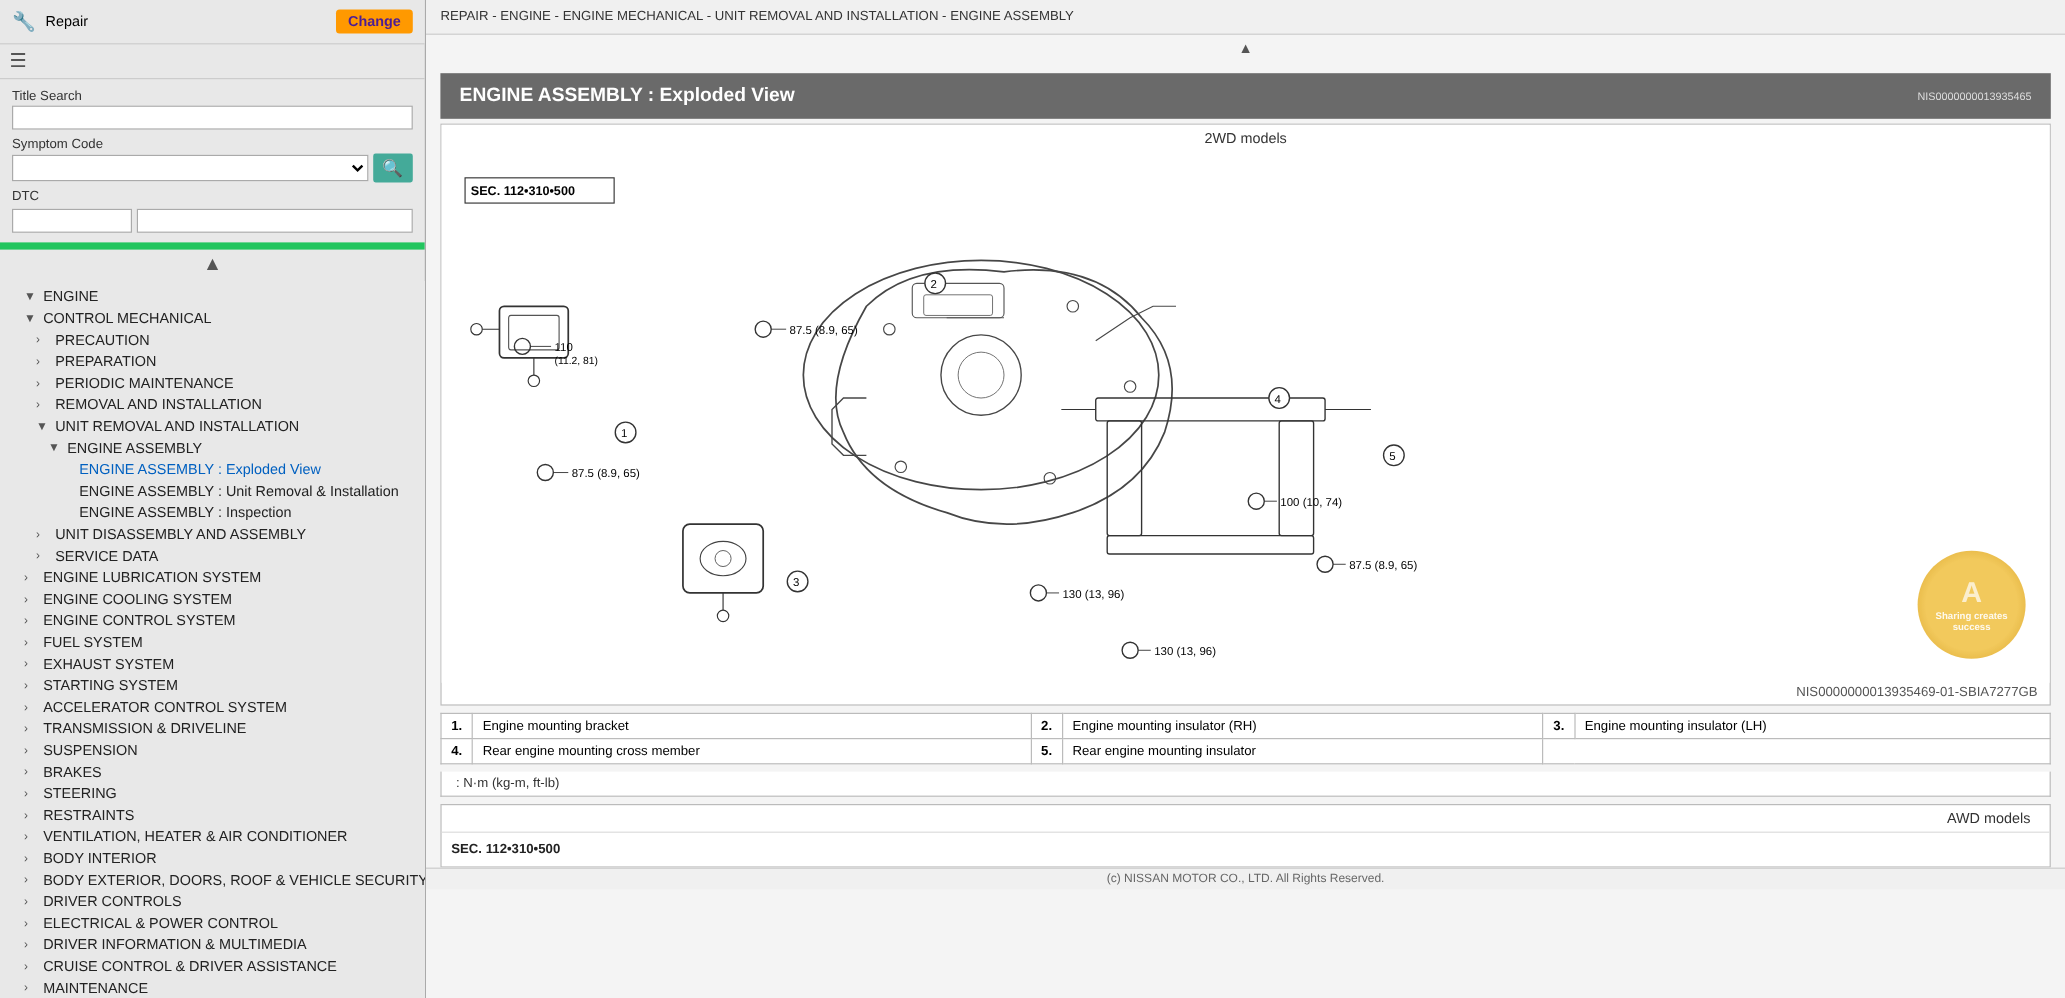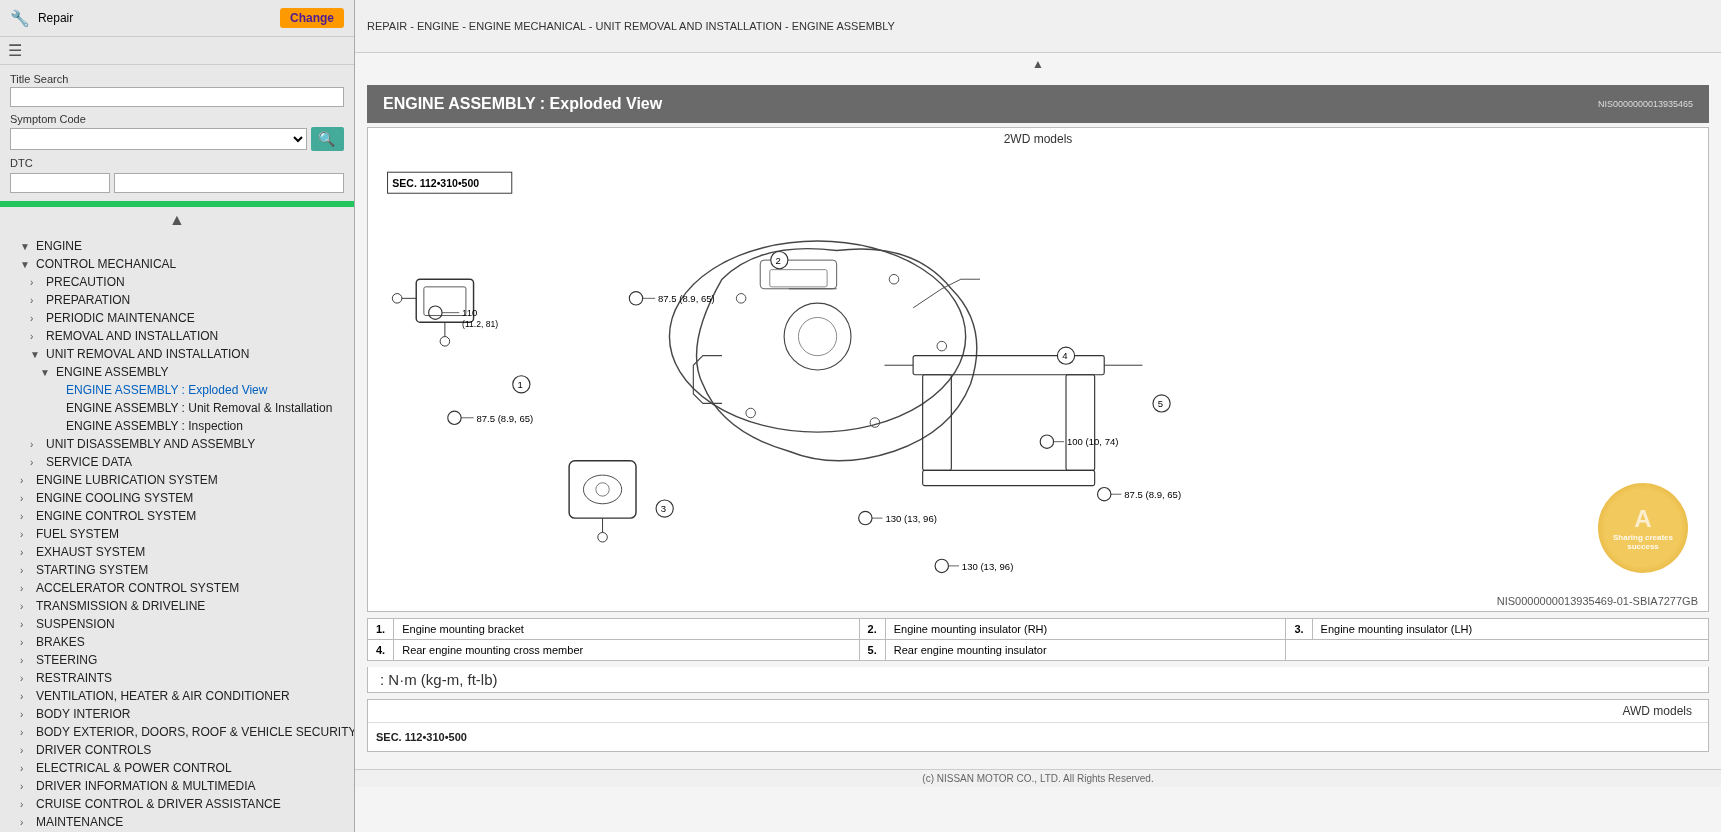--- a/index.html
+++ b/index.html
@@ -150,21 +150,21 @@
       flex: 1;
       display: flex;
       flex-direction: column;
       background: #f4f4f4;
       overflow: hidden;
     }
 
     #breadcrumb {
       background: #f0f0f0;
       border-bottom: 1px solid #ccc;
-      padding: 20px 12px;
+      padding: 8px 12px;
       font-size: 11px;
       color: #333;
     }
 
     #content-area {
       flex: 1;
       overflow-y: auto;
       padding: 0;
     }
 
@@ -232,30 +232,30 @@
     }
 
     #parts-table .num-cell {
       font-weight: bold;
       width: 24px;
       text-align: center;
     }
 
     .unit-note {
       padding: 4px 12px;
-      font-size: 15px;
+      font-size: 11px;
       color: #333;
       background: #fff;
       margin: 0 12px;
       border: 1px solid #bbb;
       border-top: none;
     }
 
     #awd-section {
-      margin: 6px 12px 17px 12px;
+      margin: 6px 12px 0 12px;
       background: #fff;
       border: 1px solid #bbb;
     }
 
     #awd-label {
       text-align: right;
       font-size: 12px;
       color: #333;
       padding: 4px 16px;
     }

